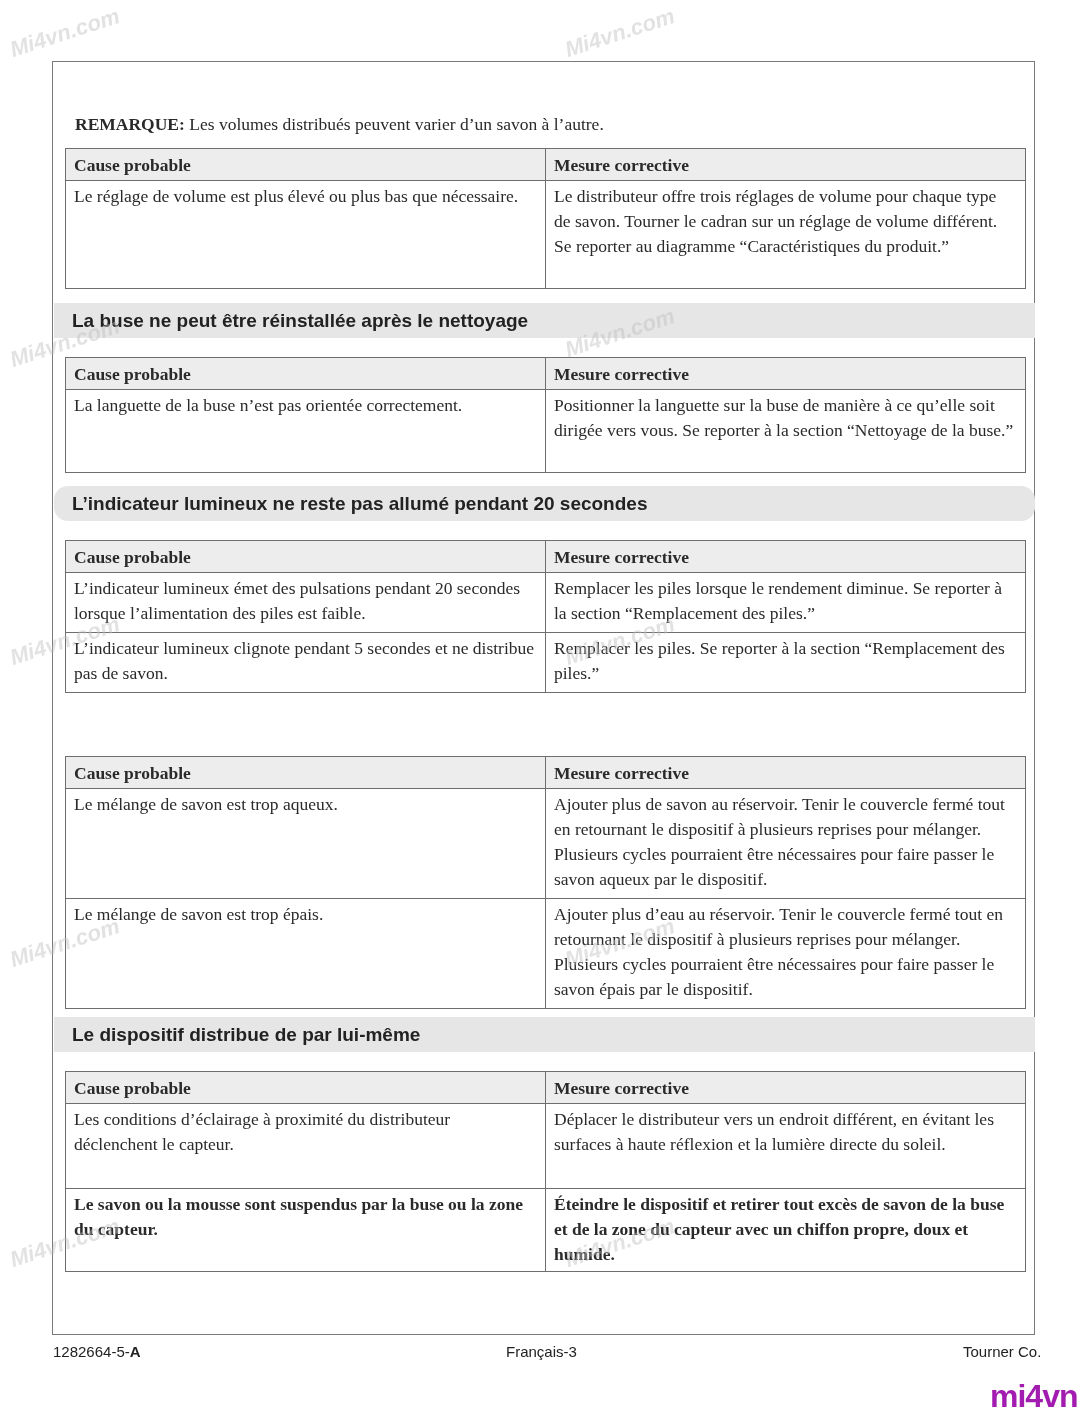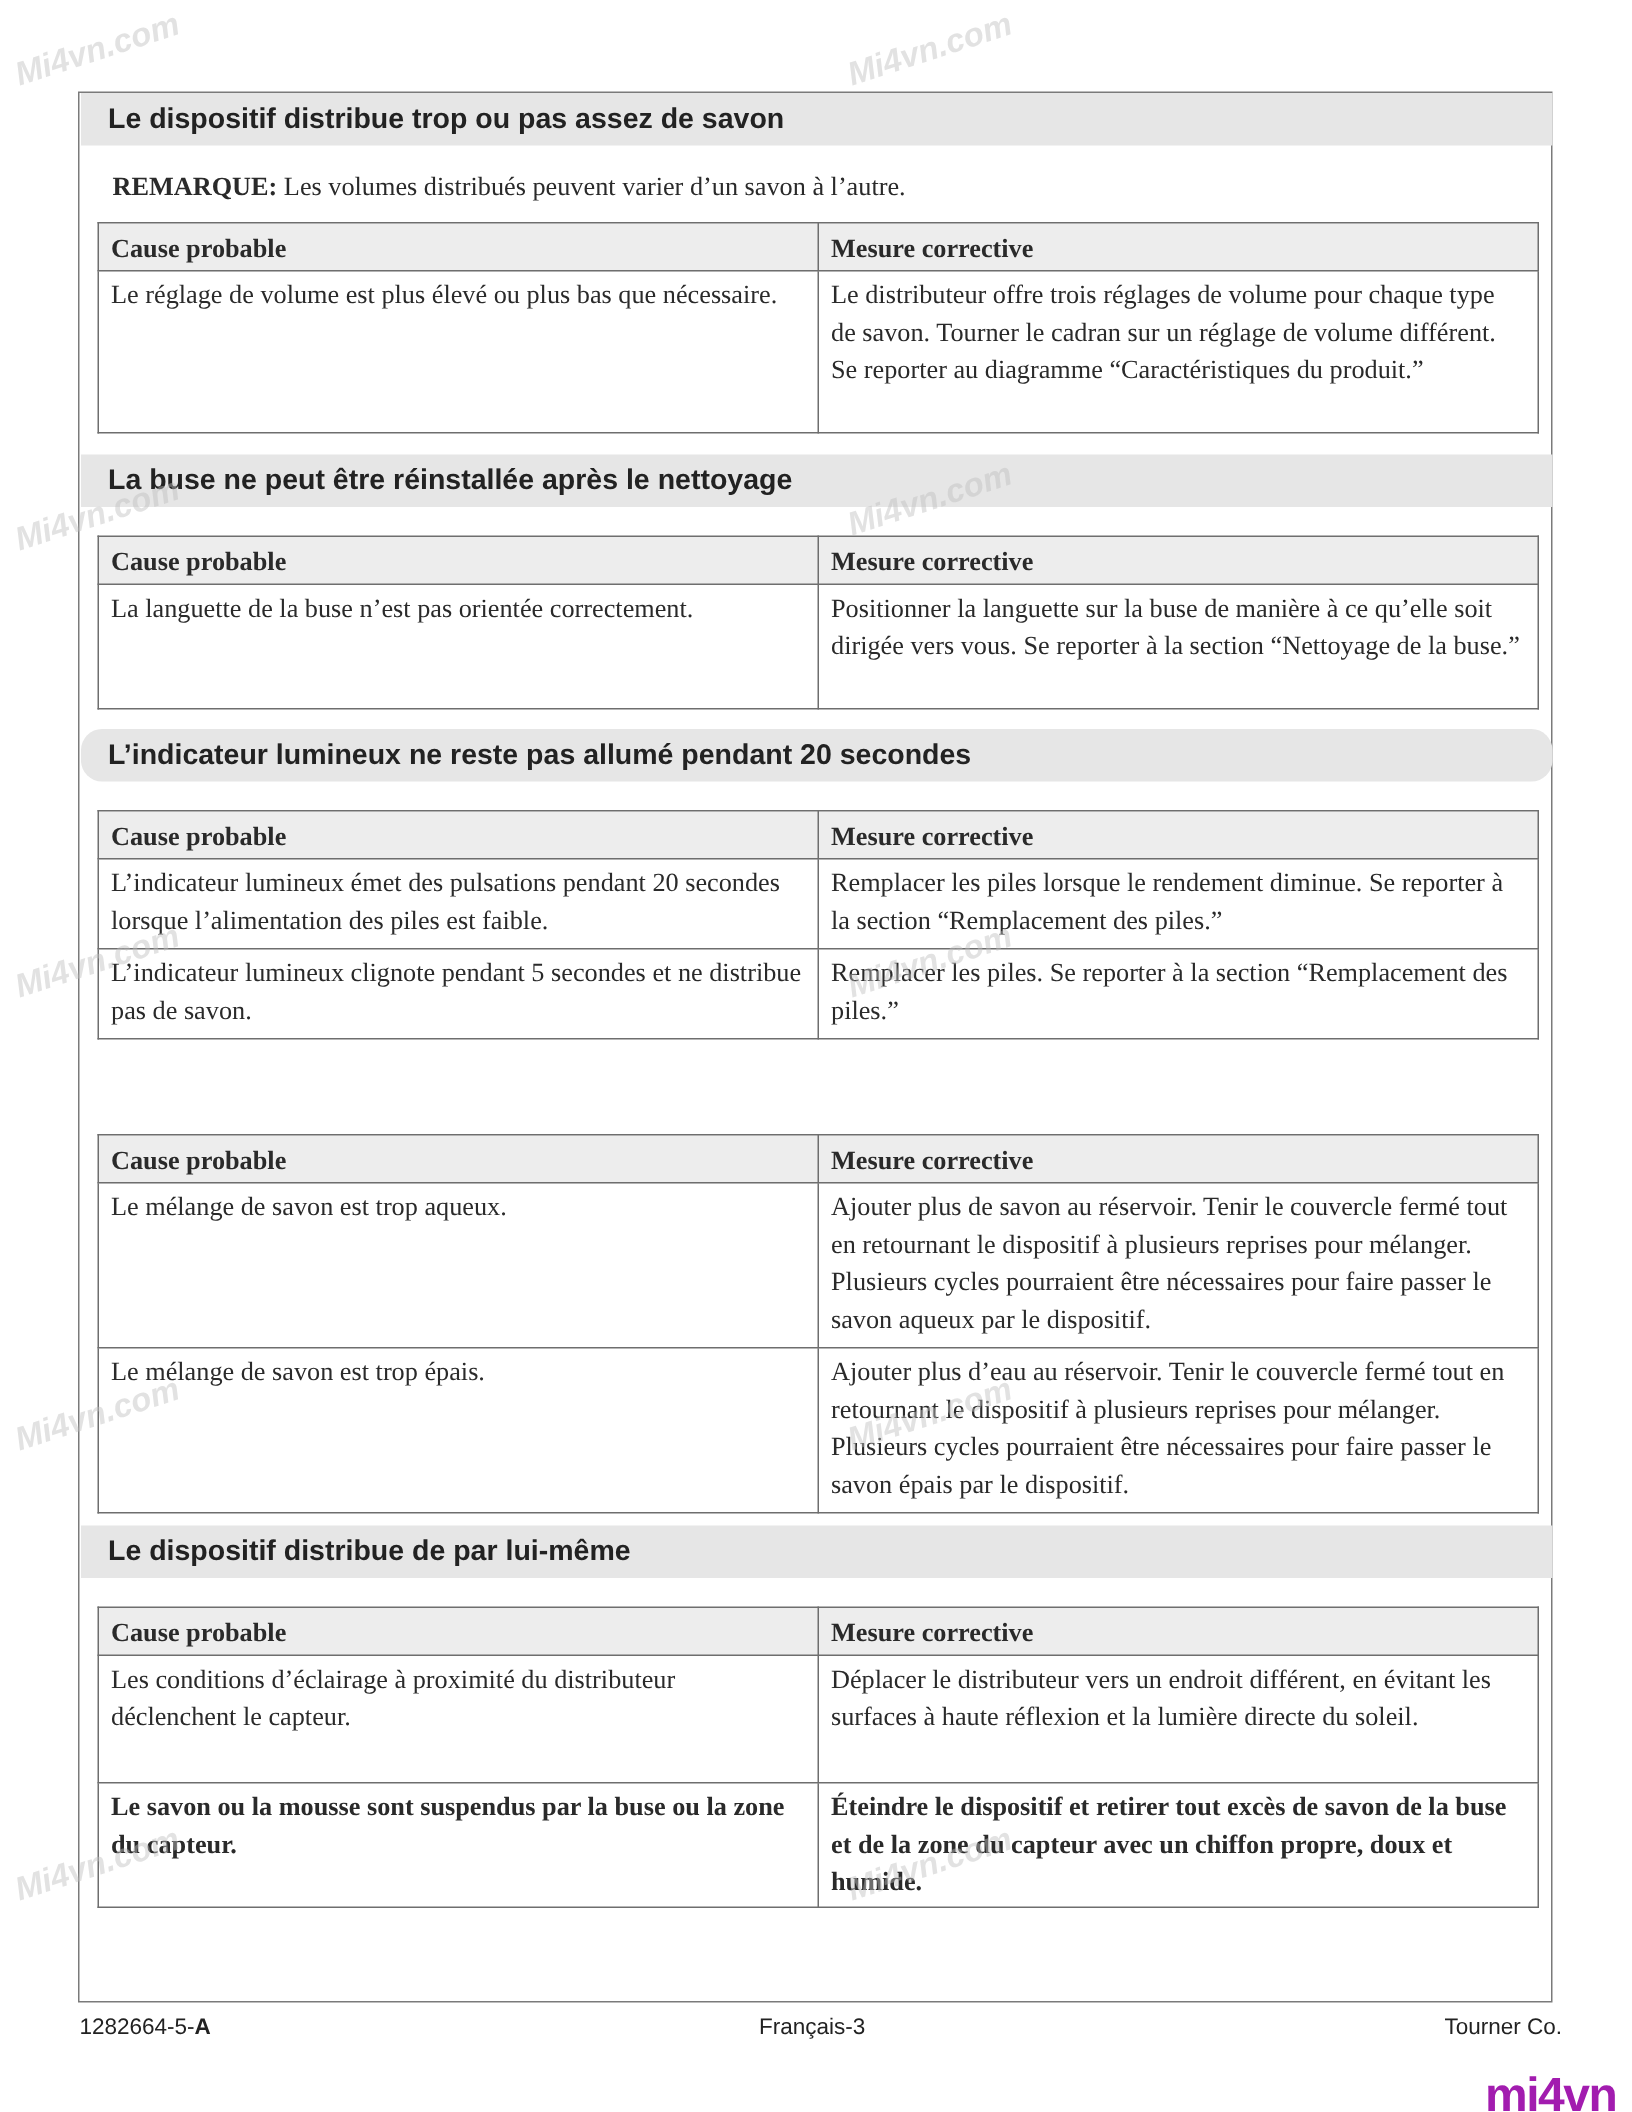--- a/index.html
+++ b/index.html
@@ -15,21 +15,20 @@
   .footer { position: absolute; top: 1343px; font-family: "Liberation Sans", sans-serif; font-size: 15px; color: #222; }
   .footer b { font-weight: bold; }
   .wm { position: absolute; font-family: "Liberation Sans", sans-serif; font-weight: bold; font-style: italic; font-size: 22px; color: rgba(190,190,190,0.45); transform: rotate(-18deg); pointer-events: none; }
   .logo { position: absolute; left: 990px; top: 1378px; font-family: "Liberation Sans", sans-serif; font-weight: bold; font-size: 32px; color: #a21caf; letter-spacing: -1px; }
 </style>
 </head>
 <body>
 
 <div class="frame">
 
-  <div class="section-head" style="top:0px;">Le dispositif distribue trop ou pas assez de savon</div>
   <div class="note" style="top:50px;"><b>REMARQUE:</b><span> Les volumes distribués peuvent varier d’un savon à l’autre.</span></div>
   <table class="ts" style="top:86px;">
     <tbody>
         <tr>
       <th class="c1">Cause probable</th>
       <th>Mesure corrective</th>
     </tr>
     <tr style="height:108px;">
       <td class="c1">Le réglage de volume est plus élevé ou plus bas que nécessaire.</td>
       <td>Le distributeur offre trois réglages de volume pour chaque type de savon. Tourner le cadran sur un réglage de volume différent. Se reporter au diagramme “Caractéristiques du produit.”</td>

